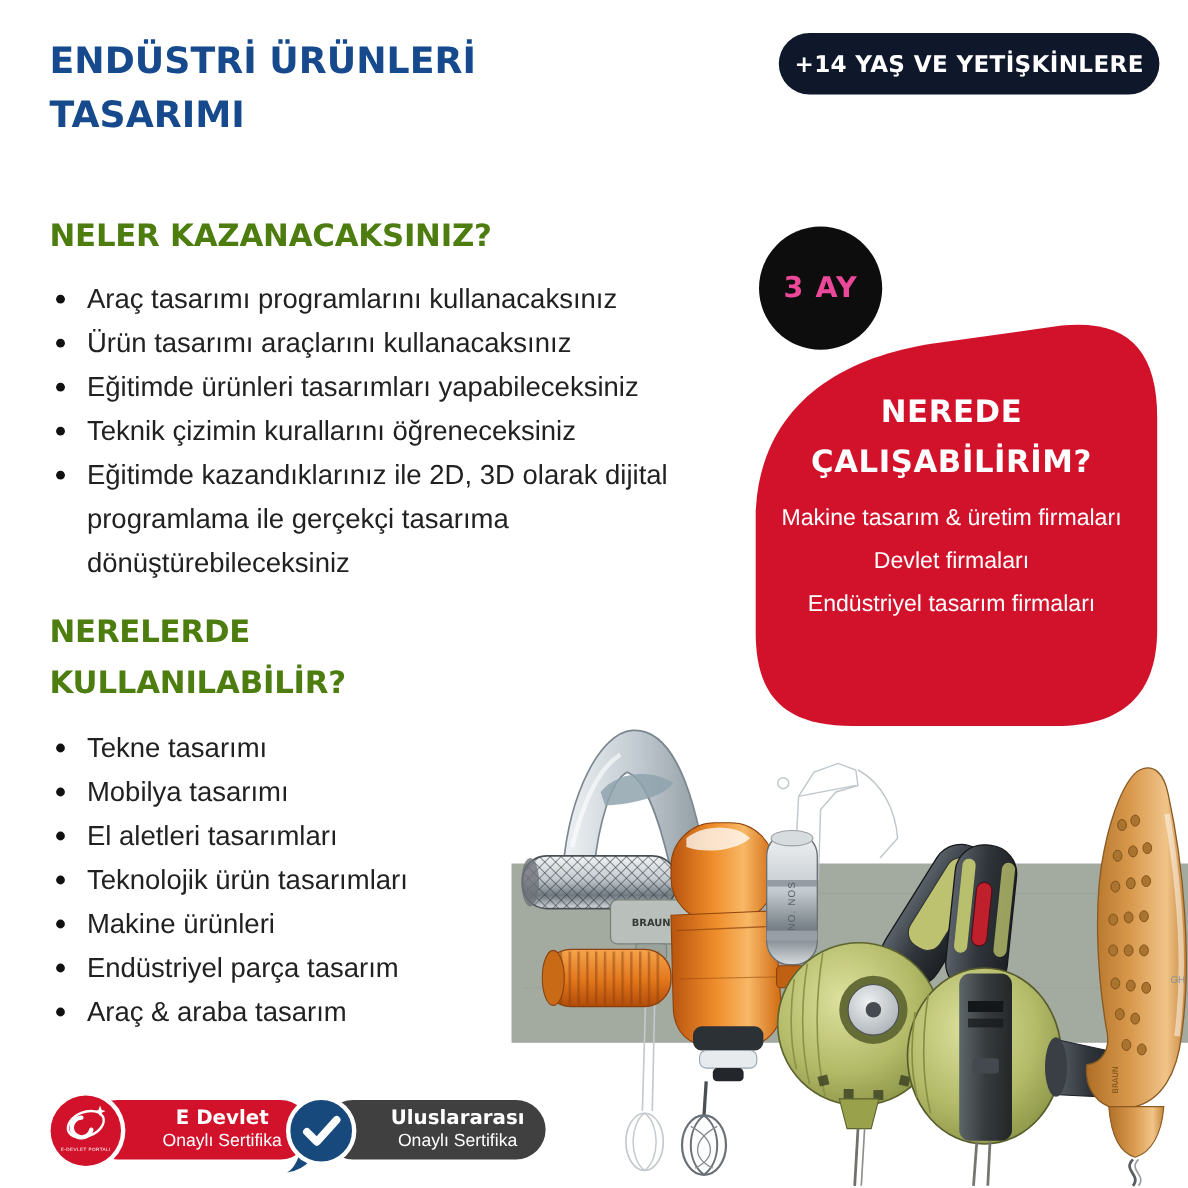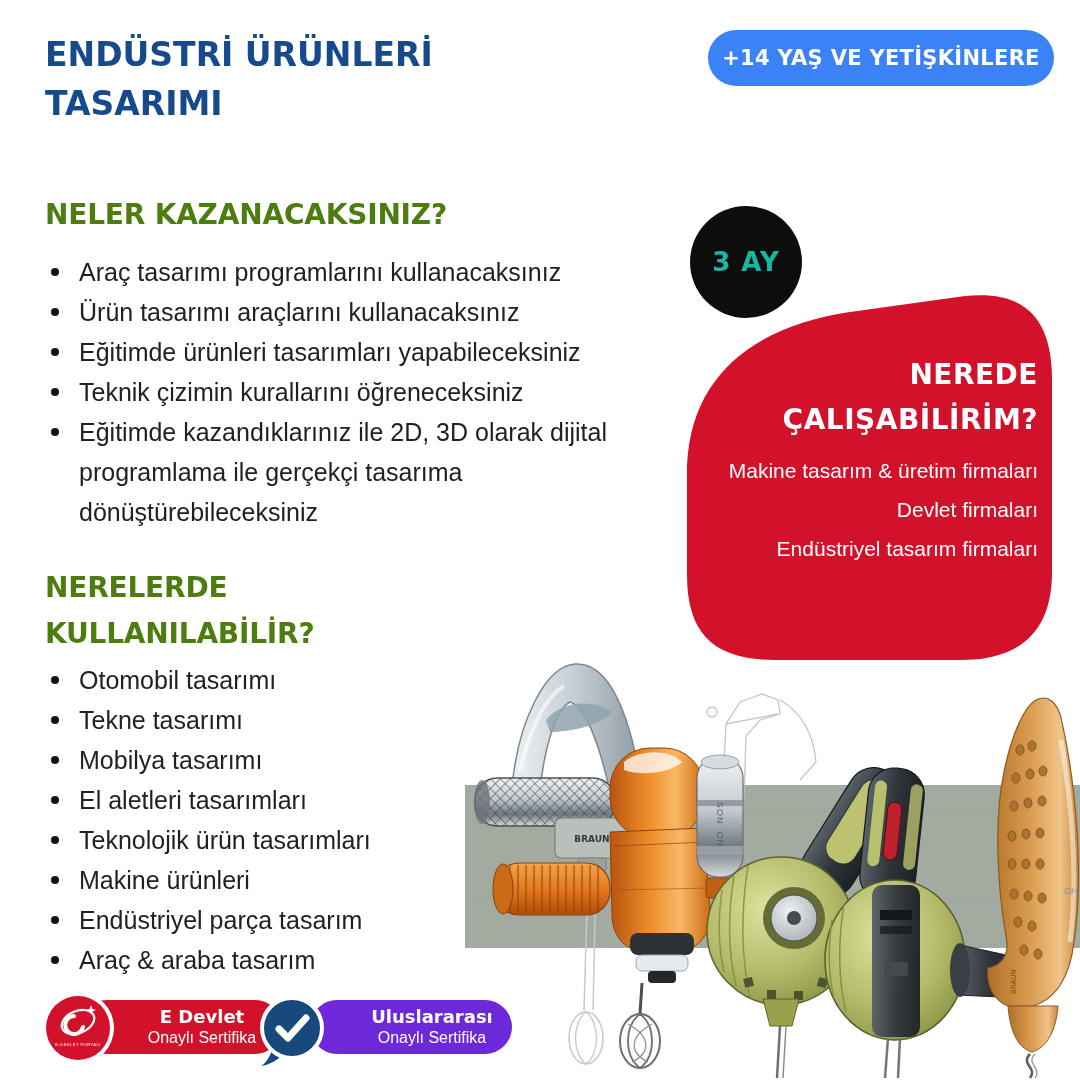--- a/index.html
+++ b/index.html
@@ -5,67 +5,67 @@
   * { margin:0; padding:0; box-sizing:border-box; }
   html,body { width:1080px; height:1080px; overflow:hidden; }
   body { position:relative; background:#ffffff; font-family:"Liberation Sans", sans-serif; }
 
   .abs { position:absolute; }
 
   
   .title { left:45px; top:30px; color:#164a8c; font-family:"DejaVu Sans", sans-serif;
            font-weight:bold; font-size:33px; line-height:49px; letter-spacing:0px; }
   .age-pill { left:708px; top:30px; width:346px; height:56px; border-radius:28px;
-              background:#3b82f6; display:flex; align-items:center; justify-content:center;
+              background:#0f172a; display:flex; align-items:center; justify-content:center;
               color:#fff; font-family:"DejaVu Sans", sans-serif; font-weight:bold;
               font-size:21px; letter-spacing:0.3px; z-index:4; }
 
   
   .h-black { color:#4d7c0f; font-family:"DejaVu Sans", sans-serif; font-weight:bold; }
   .gains-heading { left:45px; top:198px; font-size:28px; letter-spacing:-0.2px; }
-  .usage-heading { left:45px; top:552px; font-size:28px; line-height:46px; letter-spacing:-0.2px;margin-top:13px; }
+  .usage-heading { left:45px; top:552px; font-size:28px; line-height:46px; letter-spacing:-0.2px; }
 
   
   ul.bullets { list-style:none; color:#212121; font-size:25px; }
   ul.bullets li { display:flex; line-height:40px; }
   ul.bullets li::before { content:""; flex:none; width:8px; height:8px; border-radius:50%;
                           background:#111; margin:16px 20px 0 6px; }
   .gains-list { left:45px; top:252px; width:595px; }
   .usage-list { left:45px; top:660px; width:440px; }
   .usage-list li { line-height:38px; }
   .usage-list li::before { margin-top:15px; }
 
   
   .duration { left:690px; top:206px; width:112px; height:112px; border-radius:50%;
               background:#0d0d0d; display:flex; align-items:center; justify-content:center;
-              color:#14b8a6; font-family:"DejaVu Sans", sans-serif; font-weight:bold;
+              color:#ec4899; font-family:"DejaVu Sans", sans-serif; font-weight:bold;
               font-size:26px; letter-spacing:1px; z-index:4; }
 
   
   .work-blob-svg { left:675px; top:280px; width:380px; height:385px; z-index:3; }
-  .work-content { left:692px; top:352px; width:346px; text-align:right; color:#fff; z-index:4; }
+  .work-content { left:692px; top:352px; width:346px; text-align:center; color:#fff; z-index:4; }
   .work-heading { font-family:"DejaVu Sans", sans-serif; font-weight:bold;
                   font-size:28px; line-height:45px; letter-spacing:0.5px; }
   .work-list { margin-top:9px; font-size:21px; }
   .work-item { line-height:39px; }
 
   
   .cert { top:994px; height:68px; z-index:5; }
   .cert .pill { position:absolute; top:6px; height:54px; border-radius:27px; color:#fff;
                 display:flex; flex-direction:column; justify-content:center; }
   .cert .pill .l1 { font-family:"DejaVu Sans", sans-serif; font-weight:bold; font-size:18px;
                     line-height:22px; }
   .cert .pill .l2 { font-size:16px; line-height:20px; }
   .cert .disc { position:absolute; top:2px; width:64px; height:64px; border-radius:50%;
                 box-shadow:0 0 0 4px #fff; }
   .cert-red { left:46px; }
   .cert-red .pill { left:34px; width:202px; background:#d2122b; padding-left:52px; text-align:center; padding-right:10px; }
   .cert-red .disc { left:0; background:#d2122b; }
   .cert-blue { left:260px; }
-  .cert-blue .pill { left:50px; width:202px; background:#6d28d9; padding-left:52px; text-align:center; padding-right:10px; }
+  .cert-blue .pill { left:34px; width:202px; background:#404040; padding-left:52px; text-align:center; padding-right:10px; }
   .cert-blue .disc { left:0; background:#17497d; }
 
   
   .artwork { left:460px; top:650px; width:620px; height:430px; z-index:1; }
 </style>
 </head>
 <body>
 
 <div class="abs title">
   <div>ENDÜSTRİ ÜRÜNLERİ</div>
@@ -97,23 +97,20 @@
     </li>
   </ul>
 
 <div class="abs h-black usage-heading">
   <div>NERELERDE</div>
   <div>KULLANILABİLİR?</div>
 </div>
 
 <ul class="abs bullets usage-list">
 
-<li>
-      <span>Otomobil tasarımı</span>
-    </li>
     <li>
       <span>Tekne tasarımı</span>
     </li>
     <li>
       <span>Mobilya tasarımı</span>
     </li>
     <li>
       <span>El aletleri tasarımları</span>
     </li>
     <li>

